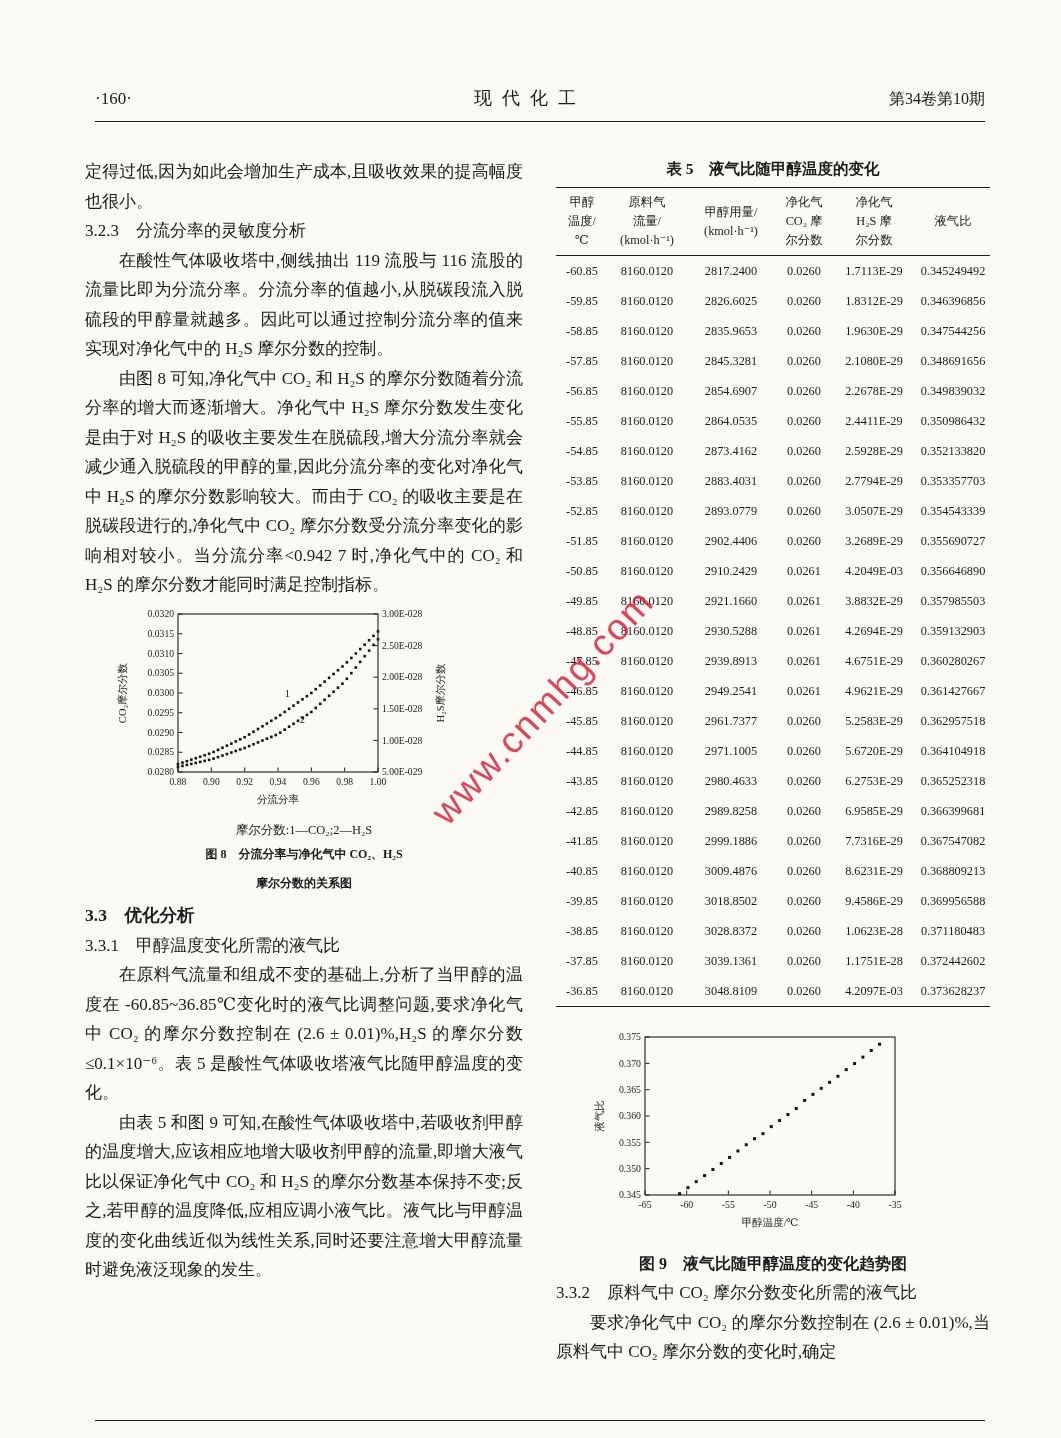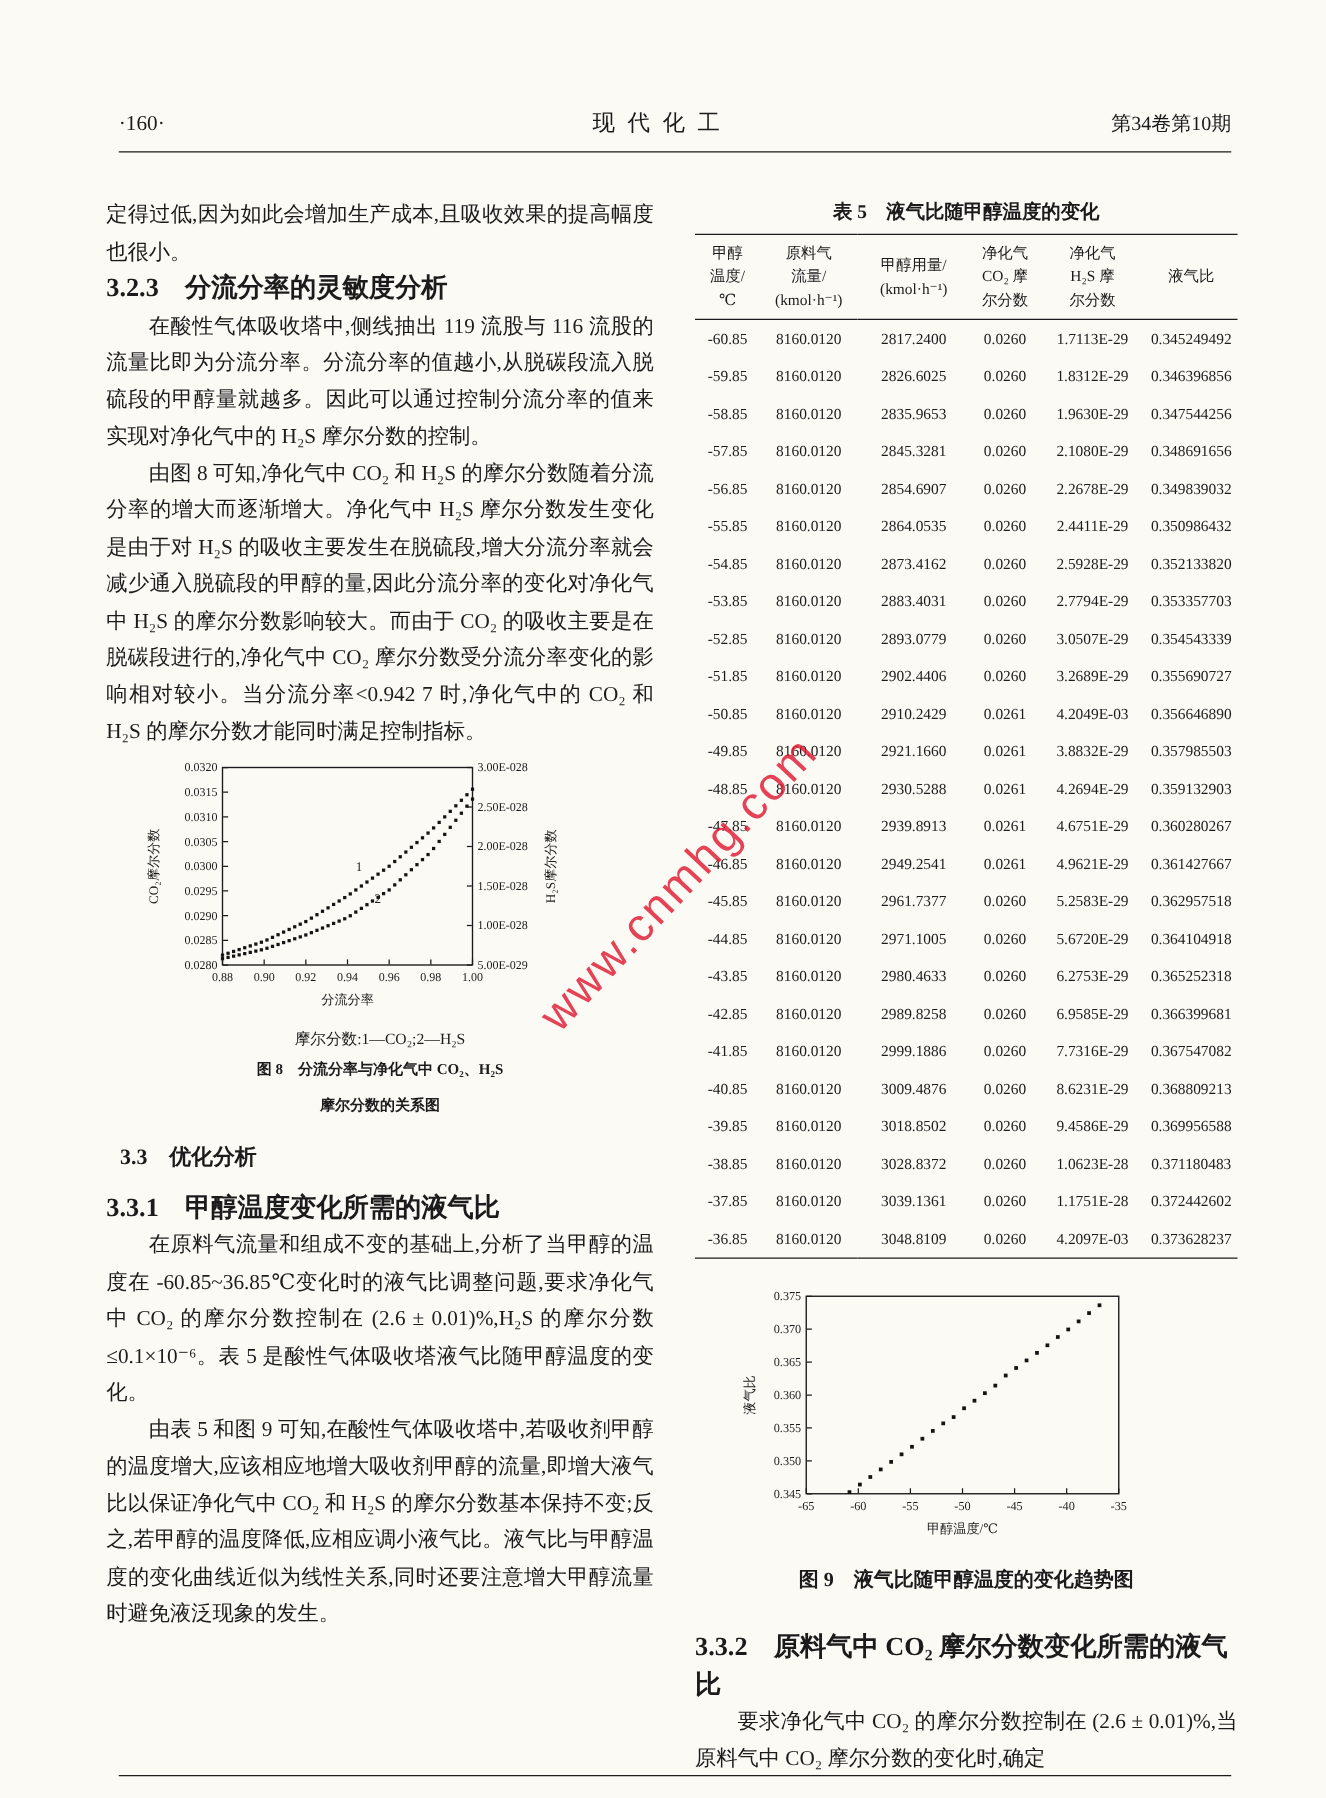--- a/index.html
+++ b/index.html
@@ -17,40 +17,40 @@
   .page-header .ph-right{width:180px;text-align:right;font-size:16px;}
   .header-rule{position:absolute;top:121px;left:95px;width:890px;height:1.4px;background:#1b1b1b;}
   .bottom-rule{position:absolute;top:1420px;left:95px;width:890px;height:1px;background:#1b1b1b;}
 
   .content{position:absolute;top:157px;left:85px;width:905px;display:flex;gap:33px;}
   .col-left{width:438px;}
   .col-right{width:434px;}
 
   p.body{margin:0;font-size:17px;line-height:29.5px;text-align:justify;}
   .indent{text-indent:2em;}
-  .sec{margin:0;font-size:21px;line-height:29.5px;font-weight:bold;}
-  .sec-bold{margin:11px;font-size:17.5px;line-height:31px;font-weight:bold;}
+  .sec{margin:0;font-size:17px;line-height:29.5px;font-weight:normal;}
+  .sec-bold{margin:0;font-size:17.5px;line-height:31px;font-weight:bold;}
 
   figure{margin:4px 0 2px 0;text-align:center;}
   .fig-note{font-size:12.5px;line-height:20px;margin-top:0;}
   .fig-caption{font-size:12px;font-weight:bold;line-height:29px;}
 
   .table-title{font-size:15.5px;font-weight:bold;text-align:center;margin:2px 0 7px 0;}
   table.tbl{
     width:100%;border-collapse:collapse;table-layout:fixed;
     font-size:12.3px;
     border-top:1.5px solid #1b1b1b;border-bottom:1.5px solid #1b1b1b;
   }
   table.tbl thead tr{border-bottom:1.2px solid #1b1b1b;}
   table.tbl th{font-weight:normal;padding:5px 0;line-height:1.55;text-align:center;white-space:nowrap;}
   table.tbl td{text-align:center;height:30px;padding:0;white-space:nowrap;line-height:1;}
 
   #fig9-figure{margin-top:22px;}
   .fig9-caption{font-size:16px;font-weight:bold;text-align:center;line-height:29px;margin-top:6px;}
-  .h332{margin-top:24px;}
+  .h332{margin-top:0;}
 
   svg text{font-family:"Liberation Serif","DejaVu Serif",serif;fill:#1b1b1b;}
 
   .watermark{
     position:absolute;left:363px;top:686px;width:360px;
     transform:rotate(-47deg);transform-origin:center;
     color:rgba(224,26,50,0.82);
     font-family:"Liberation Sans","DejaVu Sans",sans-serif;
     font-size:37px;letter-spacing:2px;text-align:center;
     pointer-events:none;z-index:5;

